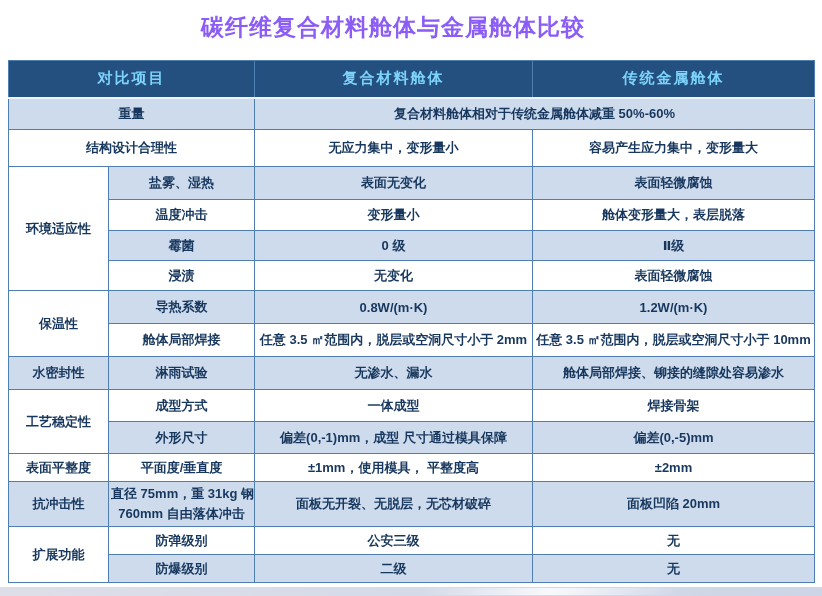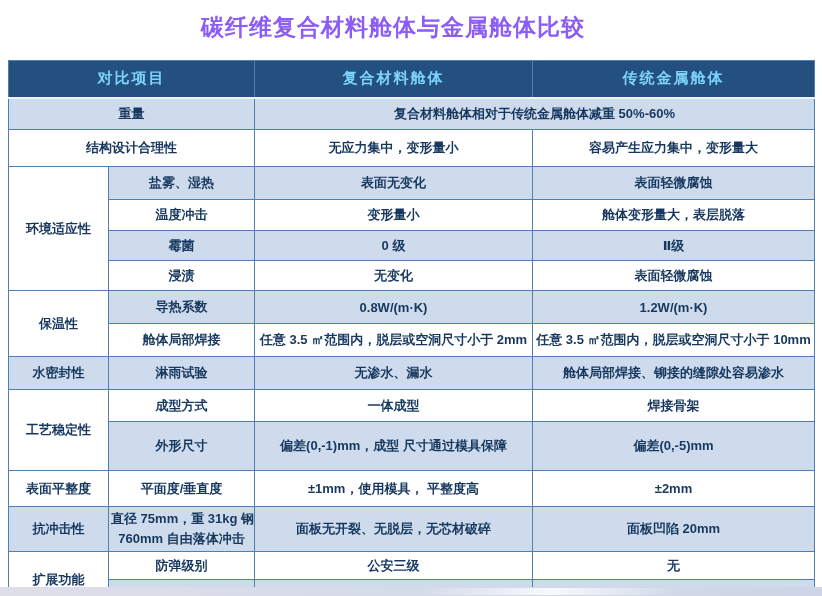--- a/index.html
+++ b/index.html
@@ -110,26 +110,26 @@
       <td>淋雨试验</td>
       <td class="val">无渗水、漏水</td>
       <td class="val">舱体局部焊接、铆接的缝隙处容易渗水</td>
     </tr>
     <tr class="white" style="height:32px">
       <td rowspan="2" class="merged">工艺稳定性</td>
       <td>成型方式</td>
       <td class="val">一体成型</td>
       <td class="val">焊接骨架</td>
     </tr>
-    <tr class="blue" style="height:49px">
+    <tr class="blue" style="height:32px">
       <td>外形尺寸</td>
       <td class="val">偏差(0,-1)mm，成型 尺寸通过模具保障</td>
       <td class="val">偏差(0,-5)mm</td>
     </tr>
-    <tr class="white" style="height:36px">
+    <tr class="white" style="height:28px">
       <td>表面平整度</td>
       <td>平面度/垂直度</td>
       <td class="val">±1mm，使用模具， 平整度高</td>
       <td class="val">±2mm</td>
     </tr>
     <tr class="blue" style="height:45px">
       <td>抗冲击性</td>
       <td class="sub-small">
         <span>直径 75mm，重 31kg 钢圆柱体，</span><br>
         <span>760mm 自由落体冲击</span>

